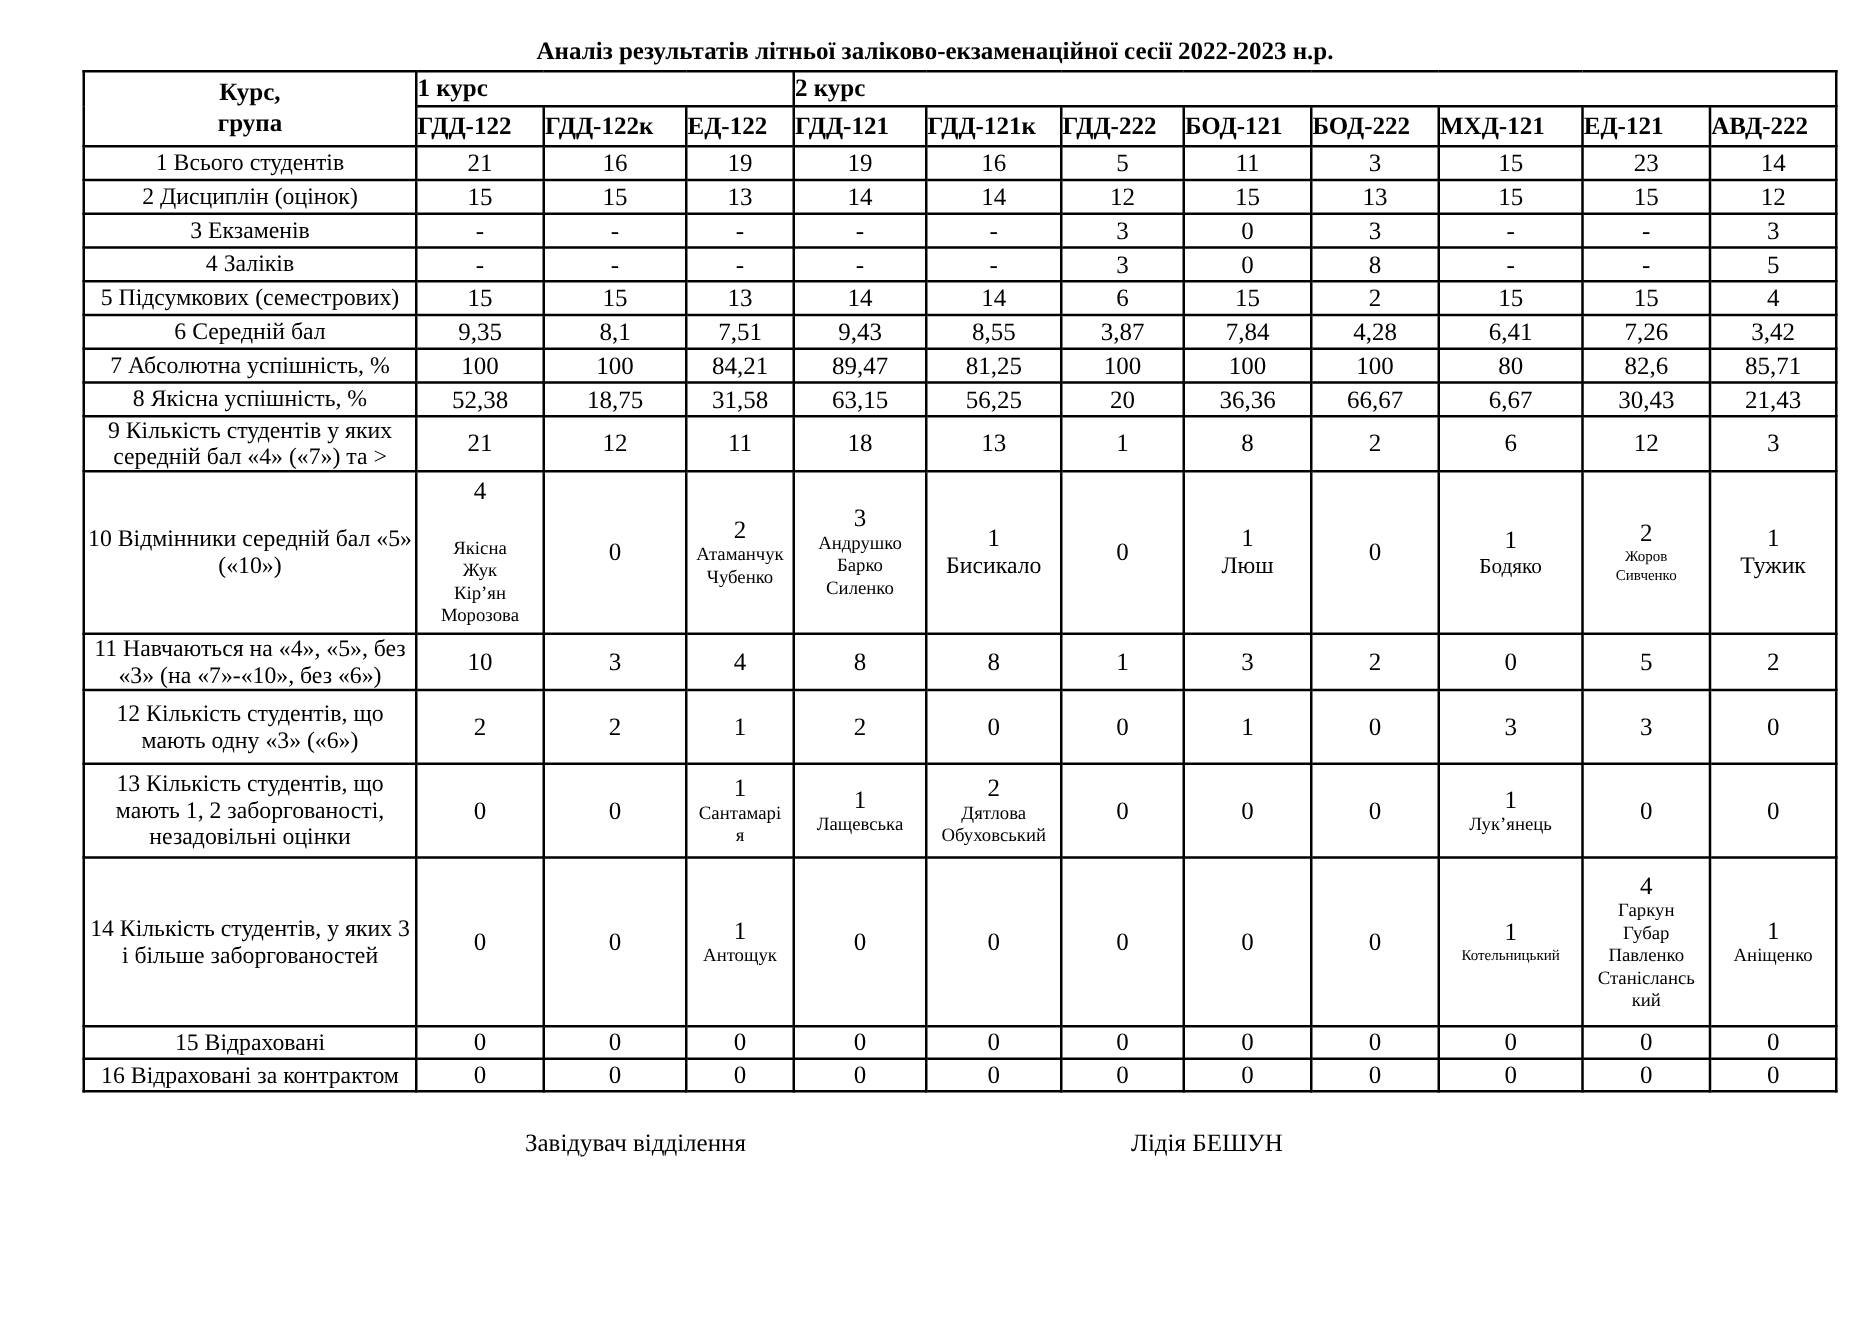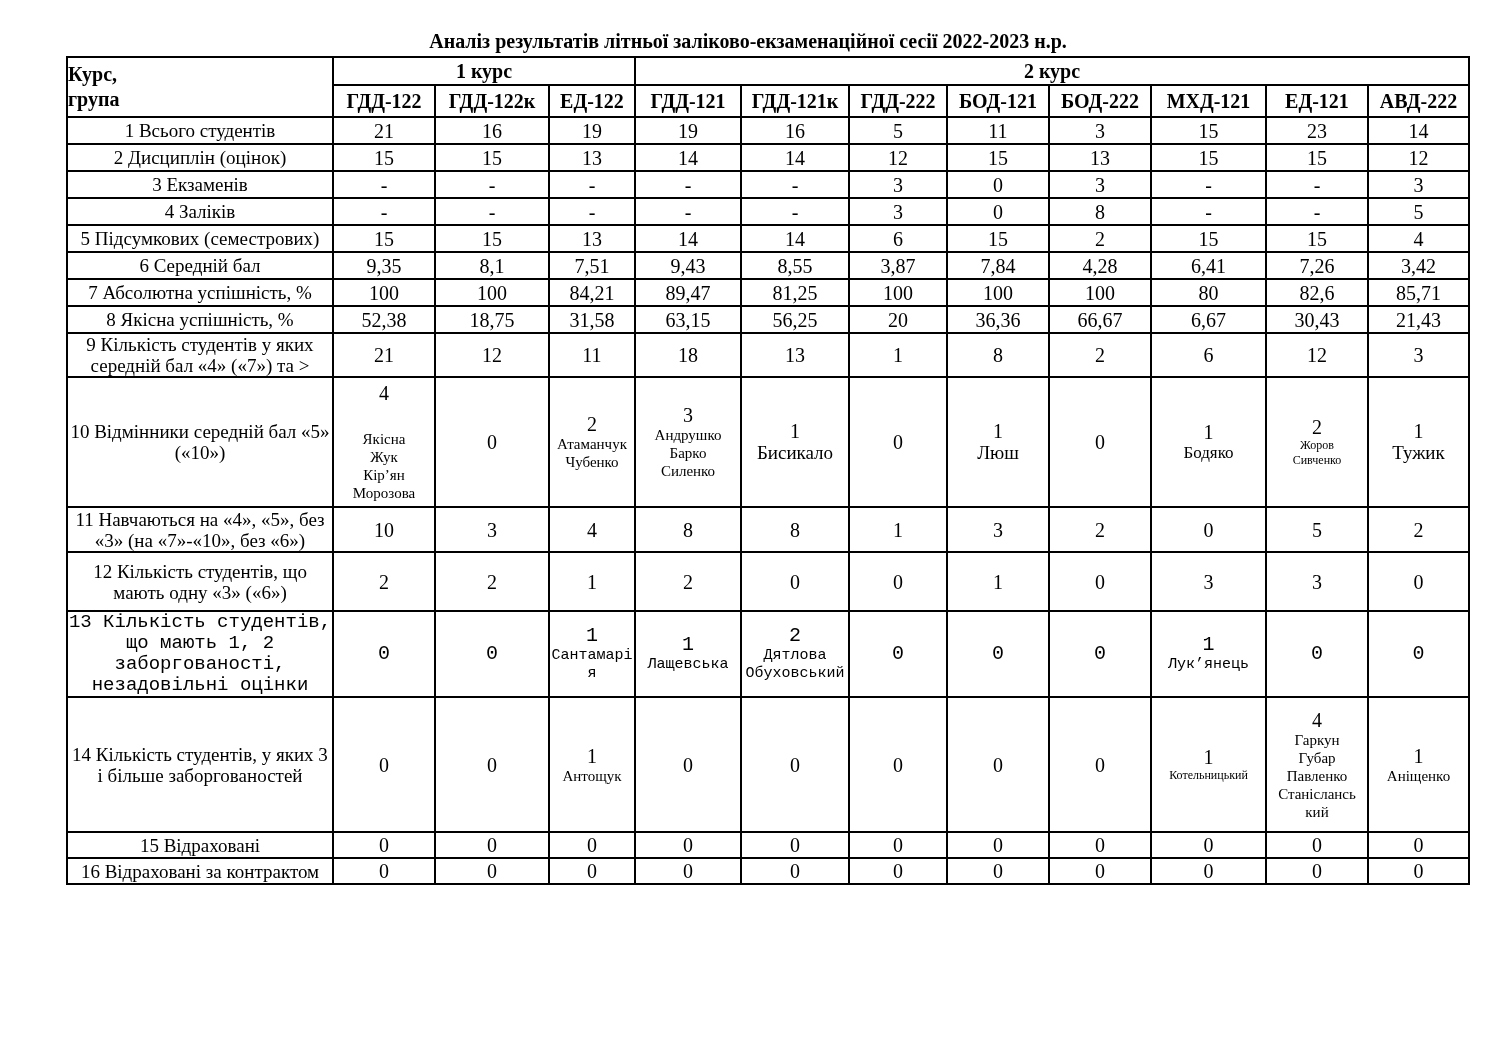--- a/index.html
+++ b/index.html
@@ -13,23 +13,23 @@
   .title div{white-space:nowrap;}
   table.results{
     border-collapse:collapse;table-layout:fixed;
     margin-left:66px;margin-top:2px;
   }
   table.results td{
     border:2px solid #000;overflow:hidden;
     vertical-align:middle;padding:0;
   }
   td.corner{
-    text-align:left;font-weight:bold;font-size:20px;line-height:25px;white-space:pre-line;
-  }
-  td.hdr{text-align:center;font-weight:bold;font-size:20px;}
+    text-align:center;font-weight:bold;font-size:20px;line-height:25px;white-space:pre-line;
+  }
+  td.hdr{text-align:left;font-weight:bold;font-size:20px;}
   td.lbl{
     font-size:19px;line-height:21px;text-align:center;padding:1px 2px 1px 3px;
     vertical-align:middle;
   }
   td.val{text-align:center;font-size:20px;line-height:22px;}
   td.vtop{vertical-align:top;}
   .num{font-size:20px;line-height:22px;}
   .names{white-space:pre-line;}
   .names.sz19{font-size:19px;line-height:22px;}
   .names.sz17{font-size:17px;line-height:20px;}
@@ -280,21 +280,21 @@
           <td class="val">1</td>
           <td class="val">2</td>
           <td class="val">0</td>
           <td class="val">0</td>
           <td class="val">1</td>
           <td class="val">0</td>
           <td class="val vtop">3</td>
           <td class="val vtop">3</td>
           <td class="val vtop">0</td>
         </tr>
-        <tr style="height: 75px; font-family: Liberation Mono, monospace;">
+        <tr style="height: 75px;">
           <td class="lbl">13 Кількість студентів, що мають 1, 2 заборгованості, незадовільні оцінки</td>
           <td class="val">0</td>
           <td class="val">0</td>
           <td class="val">
             <div class="num">1</div>
             <div class="names sz15">Сантамарі
 я</div>
           </td>
           <td class="val">
             <div class="num">1</div>
@@ -369,14 +369,18 @@
           <td class="val">0</td>
           <td class="val">0</td>
           <td class="val">0</td>
           <td class="val vtop">0</td>
           <td class="val vtop">0</td>
           <td class="val vtop">0</td>
         </tr>
       </tbody>
   </table>
 
+  <div class="footer">
+    <span class="left">Завідувач відділення</span>
+    <span class="right">Лідія БЕШУН</span>
+  </div>
 
 </div>
 
 </body></html>

